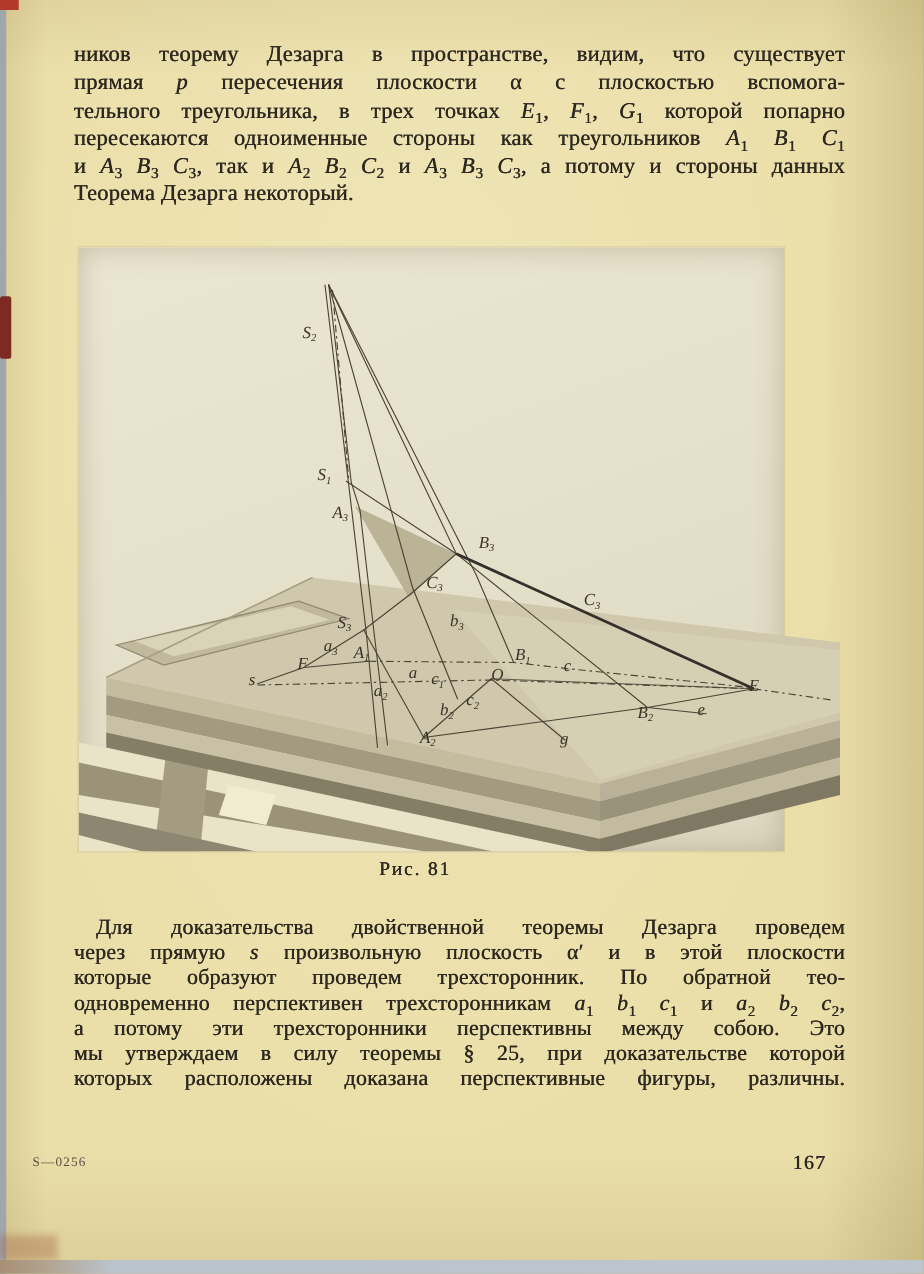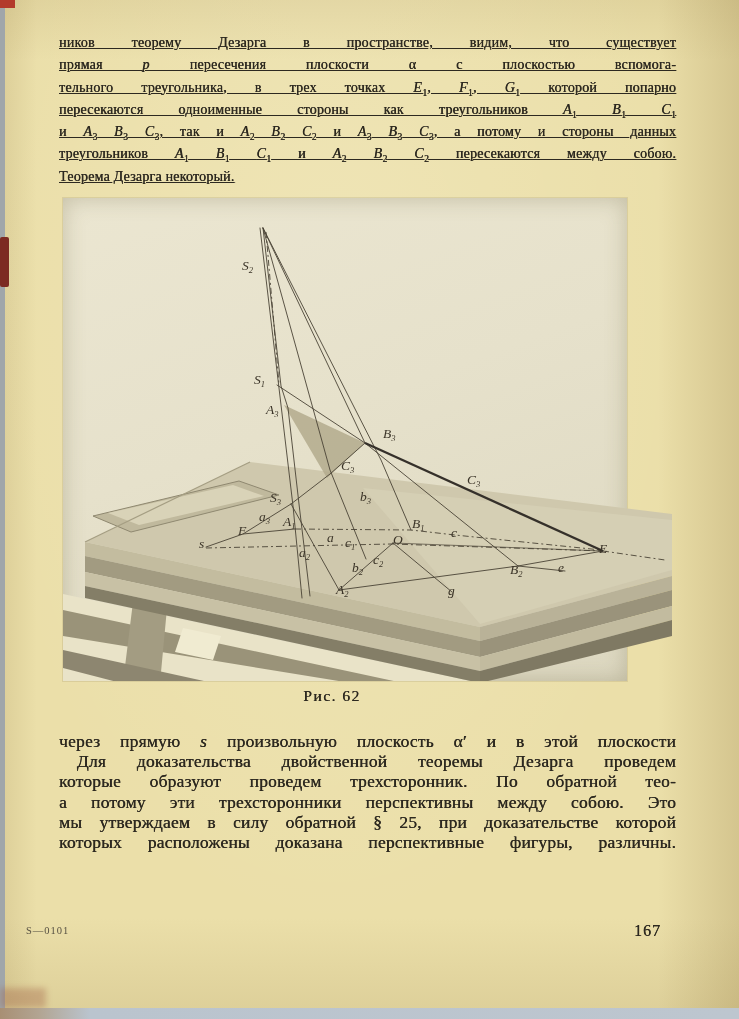--- a/index.html
+++ b/index.html
@@ -21,21 +21,21 @@
     background:linear-gradient(to right,#a88f74 0px,#b2a593 40px,#bac4ce 90px,#bdc6cf 100%);}
   .red-corner{position:absolute;left:0;top:0;width:15px;height:8px;background:#b33a2b;}
   .red-mark{position:absolute;left:0;top:237px;width:9px;height:50px;background:#7c2a22;border-radius:2px;}
   .red-smear{position:absolute;left:0;top:988px;width:46px;height:20px;background:#9c5a40;opacity:.35;filter:blur(3px);}
 
   .para{
     position:absolute;left:59px;width:617px;color:#2d2920;
     text-shadow:0.35px 0 0 currentColor;
     letter-spacing:0.2px;
   }
-  #para1{top:32px;font-size:14px;line-height:22.3px;text-decoration:underline;}
+  #para1{top:32px;font-size:18px;line-height:22.3px;}
   #para2{top:731px;font-size:17.5px;line-height:20.2px;}
   .line{text-align:justify;text-align-last:justify;white-space:normal;}
   .line.flush{text-align-last:left;}
   .line sub{font-size:68%;line-height:0;}
   .line i{letter-spacing:.5px;}
 
   .figure-photo{
     position:absolute;left:63px;top:198px;width:564px;height:483px;
     background:linear-gradient(160deg,#ebe6d1 0%,#e6e1cb 45%,#ddd8c1 100%);
     box-shadow:inset 0 0 22px rgba(95,85,50,.28), 0 0 0 1px rgba(120,110,70,.15);
@@ -59,21 +59,20 @@
 <body>
 
 <div class="page">
 
   <div class="para" id="para1">
       <div class="line">ников теорему Дезарга в пространстве, видим, что существует</div>
       <div class="line">прямая <i>p</i> пересечения плоскости α с плоскостью вспомога-</div>
       <div class="line">тельного треугольника, в трех точках <i>E</i><sub>1</sub>, <i>F</i><sub>1</sub>, <i>G</i><sub>1</sub> которой попарно</div>
       <div class="line">пересекаются одноименные стороны как треугольников <i>A</i><sub>1</sub> <i>B</i><sub>1</sub> <i>C</i><sub>1</sub></div>
       <div class="line">и <i>A</i><sub>3</sub> <i>B</i><sub>3</sub> <i>C</i><sub>3</sub>, так и <i>A</i><sub>2</sub> <i>B</i><sub>2</sub> <i>C</i><sub>2</sub> и <i>A</i><sub>3</sub> <i>B</i><sub>3</sub> <i>C</i><sub>3</sub>, а потому и стороны данных</div>
-      <div class="line">треугольников <i>A</i><sub>1</sub> <i>B</i><sub>1</sub> <i>C</i><sub>1</sub> и <i>A</i><sub>2</sub> <i>B</i><sub>2</sub> <i>C</i><sub>2</sub> пересекаются между собою.</div>
       <div class="line flush">Теорема Дезарга некоторый.</div>
     </div>
 
   <div class="figure-photo">
     <svg viewBox="0 0 609 483">
 
       <g>
         <polygon points="0,396 417,485 0,485" fill="#e9e3c8"></polygon>
         <polygon points="0,412 340,485 288,485 0,438" fill="#9a9379"></polygon>
         <polygon points="70,404 104,410 97,485 60,485" fill="#a39c82"></polygon>
@@ -152,32 +151,33 @@
           <text x="495" y="374"><tspan>e</tspan></text>
           <text x="447" y="376"><tspan>B</tspan><tspan dy="3" font-size="8.5">2</tspan></text>
           <text x="385" y="397"><tspan>g</tspan></text>
           <text x="273" y="396"><tspan>A</tspan><tspan dy="3" font-size="8.5">2</tspan></text>
           <text x="289" y="374"><tspan>b</tspan><tspan dy="3" font-size="8.5">2</tspan></text>
           <text x="310" y="366"><tspan>c</tspan><tspan dy="3" font-size="8.5">2</tspan></text>
         </g>
     </svg>
   </div>
 
-  <div class="caption">Рис. 62</div>
+  <div class="caption">Рис. 81</div>
 
   <div class="para" id="para2">
+      <div class="line"> Для доказательства двойственной теоремы Дезарга проведем</div>
       <div class="line">через прямую <i>s</i> произвольную плоскость α′ и в этой плоскости</div>
-      <div class="line"> Для доказательства двойственной теоремы Дезарга проведем</div>
       <div class="line">которые образуют проведем трехсторонник. По обратной тео-</div>
+      <div class="line">одновременно перспективен трехсторонникам <i>a</i><sub>1</sub> <i>b</i><sub>1</sub> <i>c</i><sub>1</sub> и <i>a</i><sub>2</sub> <i>b</i><sub>2</sub> <i>c</i><sub>2</sub>,</div>
       <div class="line">а потому эти трехсторонники перспективны между собою. Это</div>
-      <div class="line">мы утверждаем в силу обратной § 25, при доказательстве которой</div>
+      <div class="line">мы утверждаем в силу теоремы § 25, при доказательстве которой</div>
       <div class="line">которых расположены доказана перспективные фигуры, различны.</div>
     </div>
 
-  <div class="footer-sig">S—0101</div>
+  <div class="footer-sig">S—0256</div>
   <div class="page-num">167</div>
 
   <div class="scan-strip-left"></div>
   <div class="red-corner"></div>
   <div class="red-mark"></div>
   <div class="red-smear"></div>
   <div class="scan-bar-bottom"></div>
 </div>
 
 </body></html>

